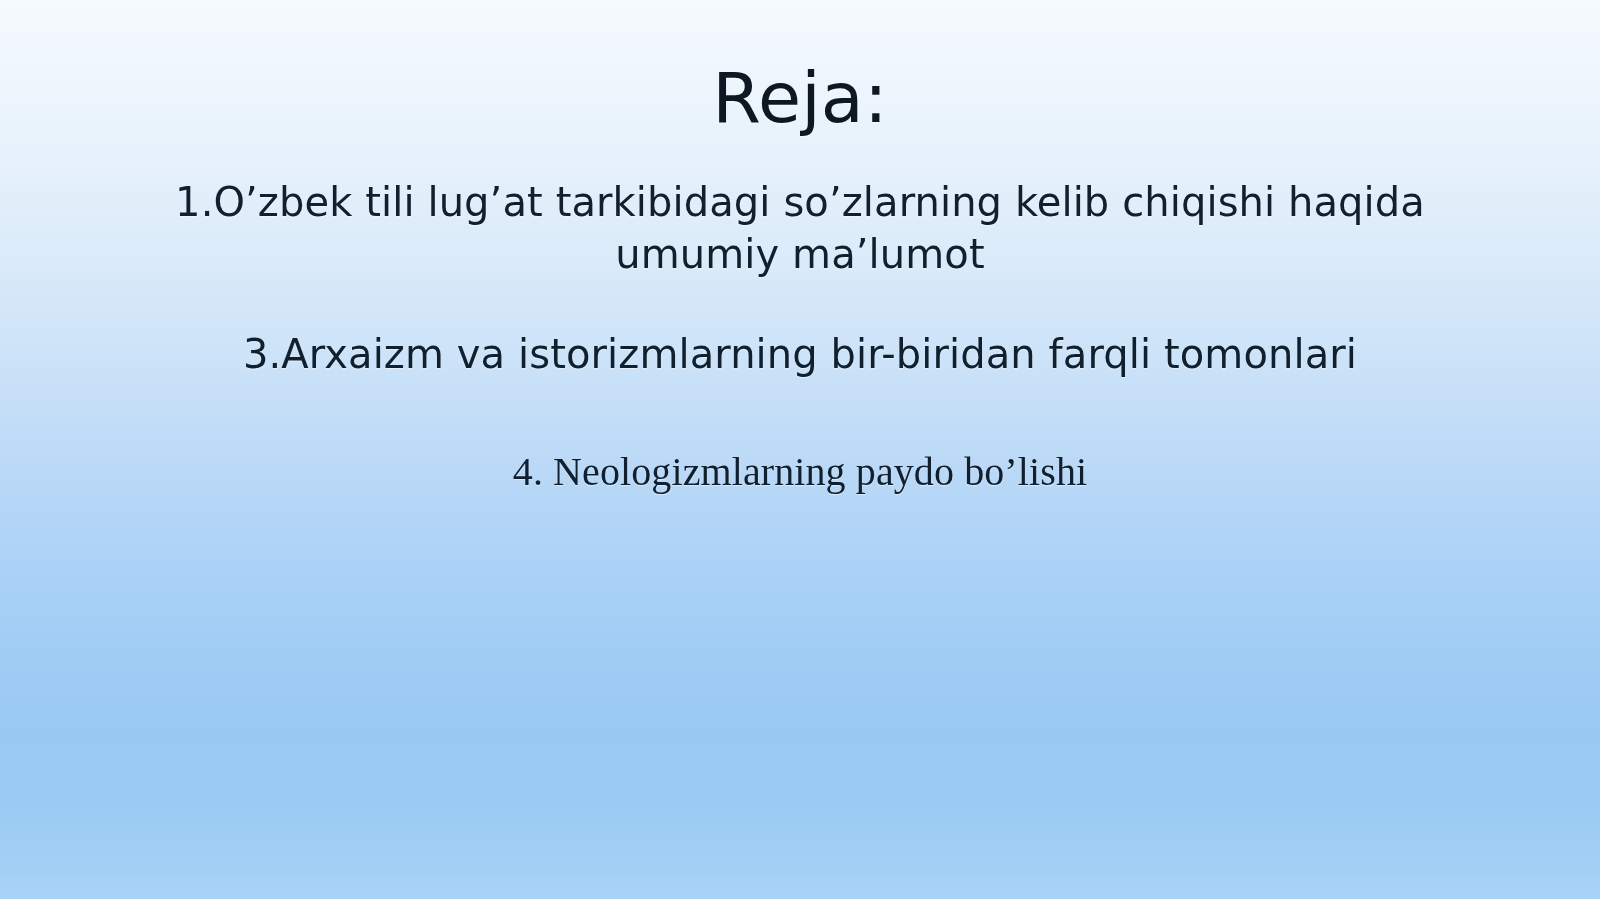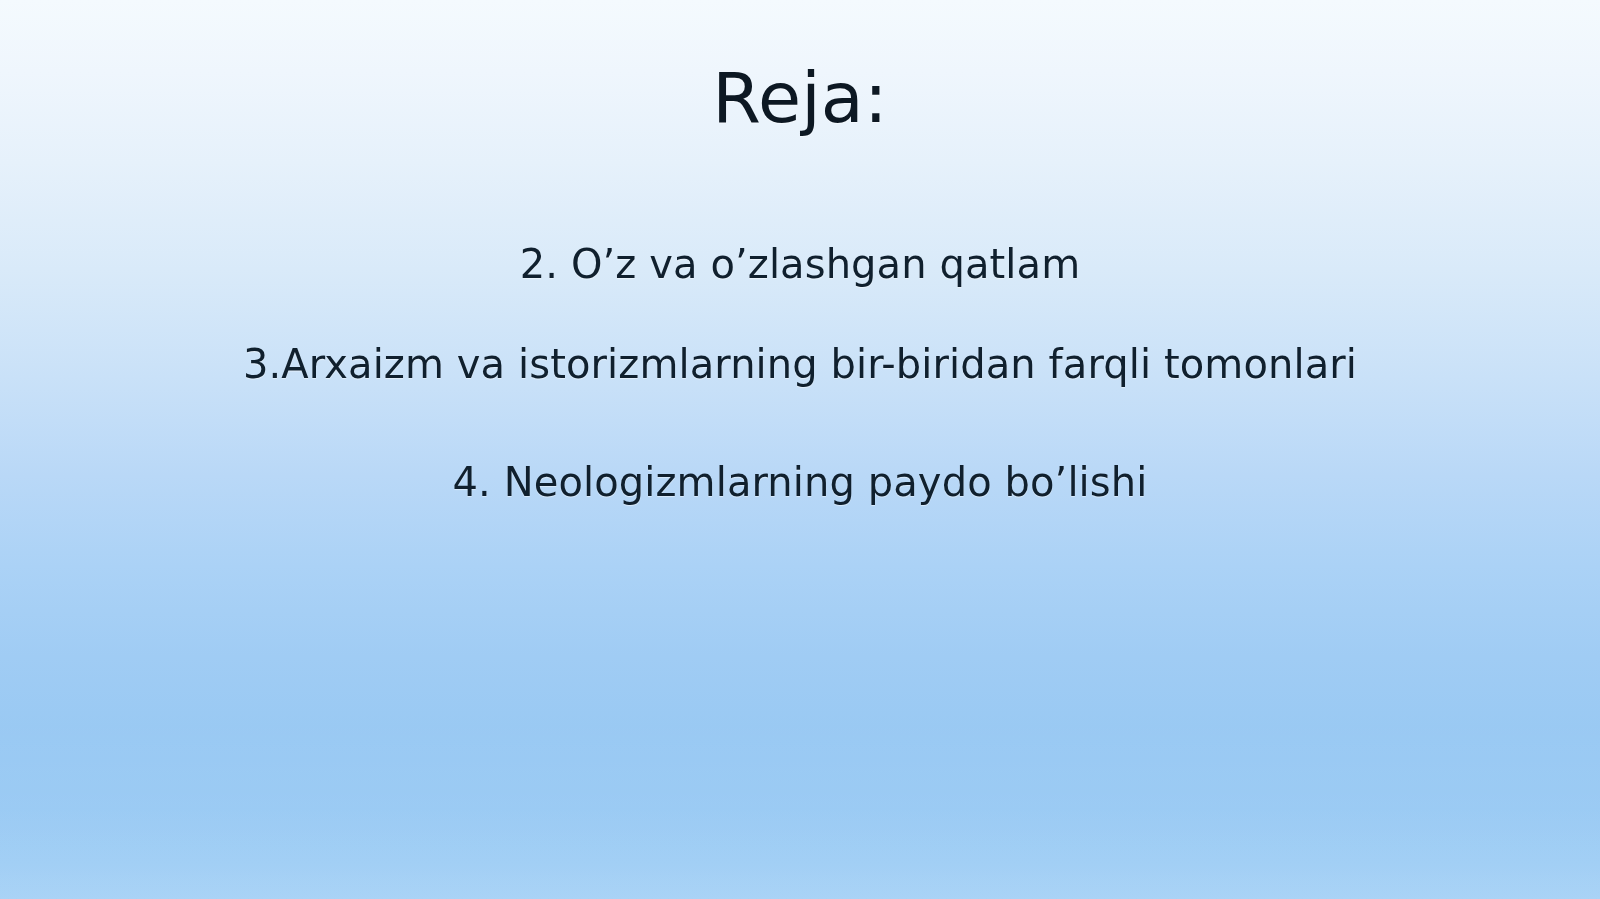--- a/index.html
+++ b/index.html
@@ -100,30 +100,31 @@
 
   .agenda-item.item-2 {
     margin-top: 62px;
   }
 
   .agenda-item.item-3 {
     margin-top: 48px;
   }
 
   .agenda-item.item-4 {
+    font-family: Liberation Serif, serif;
   }
 </style>
 </head>
 <body>
 
 <div id="slide">
   <div class="content">
 
     <h1 class="slide-title">Reja:</h1>
 
     <ul class="agenda-list">
-      <li class="agenda-item item-2">2. O’z va o’zlashgan qatlam</li>
+      <li class="agenda-item item-1">1.O’zbek tili lug’at tarkibidagi so’zlarning kelib chiqishi haqida umumiy ma’lumot</li>
       <li class="agenda-item item-3">3.Arxaizm va istorizmlarning bir-biridan farqli tomonlari</li>
       <li class="agenda-item item-4">4. Neologizmlarning paydo bo’lishi</li>
     </ul>
 
   </div>
 </div>
 
 </body></html>

